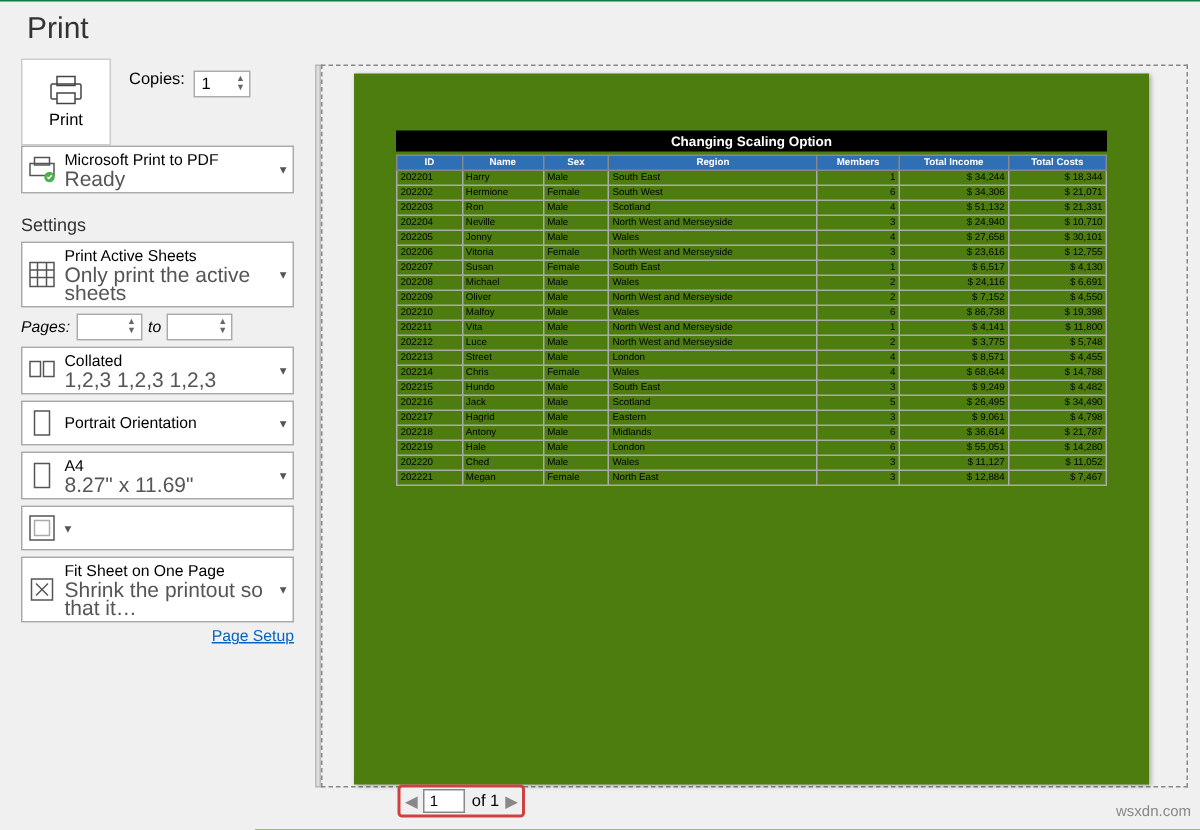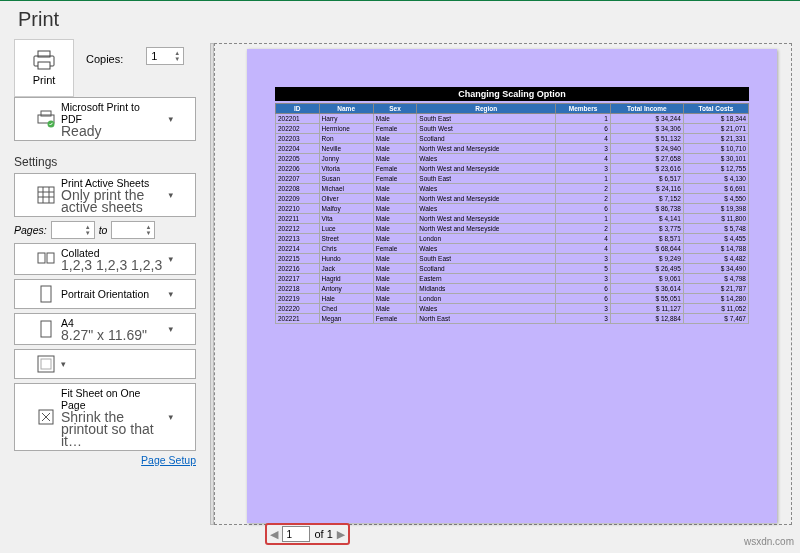--- a/index.html
+++ b/index.html
@@ -9,44 +9,44 @@
 .title { font-size: 20px; color: #333; padding: 4px 0 8px 18px; }
 
 .main { display: flex; height: 490px; }
 
 
 .panel { width: 210px; padding: 0 14px; }
 
 .print-block { display:flex; align-items:flex-start; gap:12px; }
 .print-btn { width:60px; height:58px; background:#fff; border:1px solid #ccc; display:flex; flex-direction:column; align-items:center; justify-content:center; gap:4px; font-size:11px; }
 .print-icon { width:24px; height:20px; }
-.copies-row { display:flex; align-items:flex-end; gap:23px; margin-top:8px; font-size:11px; }
+.copies-row { display:flex; align-items:flex-start; gap:6px; margin-top:8px; font-size:11px; }
 .spinner { width:38px; height:18px; background:#fff; border:1px solid #aaa; display:flex; align-items:center; padding:0 4px; font-size:11px; position:relative; }
 .spinner .arrows { position:absolute; right:1px; top:0; bottom:0; width:10px; display:flex; flex-direction:column; justify-content:center; font-size:6px; color:#666; line-height:6px; text-align:center;}
 
 .section-head { font-size:12px; color:#333; margin-top:14px; margin-bottom:4px; display:flex; align-items:center; justify-content:space-between;}
 .info-icon { width:12px;height:12px;border:1px solid #6aa0e0;border-radius:50%;color:#6aa0e0;font-size:8px;text-align:center;line-height:10px;}
 
-.dropdown { width:100%; background:#fff; border:1px solid #aaa; padding:3px 22px; display:flex; align-items:center; gap:6px; position:relative; min-height:30px; }
+.dropdown { width:100%; background:#fff; border:1px solid #aaa; padding:3px 4px; display:flex; align-items:center; gap:6px; position:relative; min-height:30px; }
 .dropdown .dd-icon { width:18px; flex-shrink:0; }
 .dropdown .dd-text { flex:1; font-size:10px; line-height:12px; }
 .dropdown .dd-text .line1 { font-size:10.5px; }
 .dropdown .dd-text .line2 { color:#555; font-size:14px; }
 .dropdown .chev { font-size:9px; color:#555; }
 
 .link { color:#0563c1; font-size:10.5px; text-align:right; text-decoration:underline; margin-top:3px; }
 
 .pages-row { display:flex; align-items:center; gap:4px; font-size:10.5px; margin-top:4px;font-style:italic;}
 .pages-row .spinner { width:44px; }
 
 
 .preview-wrap { flex:1; position:relative; padding:4px 8px 4px 4px; }
 .preview-border { position:absolute; inset:4px 8px 4px 4px; border:1px dashed #888; }
 .splitter { position:absolute; left:0; top:4px; bottom:4px; width:4px; background:#ddd; border:1px solid #bbb;}
-.page { position:absolute; left:37px; top:10px; width:530px; height:474px; background:#c4b5fd; box-shadow:1px 1px 3px rgba(0,0,0,.3); }
+.page { position:absolute; left:26px; top:10px; width:530px; height:474px; background:#4d7c0f; box-shadow:1px 1px 3px rgba(0,0,0,.3); }
 .sheet-wrap { padding: 38px 28px; }
 
 .sheet-title { background:#000; color:#fff; font-weight:bold; font-size:9px; text-align:center; padding:2px 0; }
 table.data { width:100%; border-collapse:collapse; font-size:6.5px; margin-top:2px;}
 table.data th { background:#2f6fb6; color:#fff; border:1px solid #888; padding:1px 2px; font-weight:bold; }
 table.data td { border:1px solid #aaa; padding:1px 2px; white-space:nowrap; }
 table.data td.num { text-align:right; }
 table.data td.cur::before{content:"$ ";}
 
 

